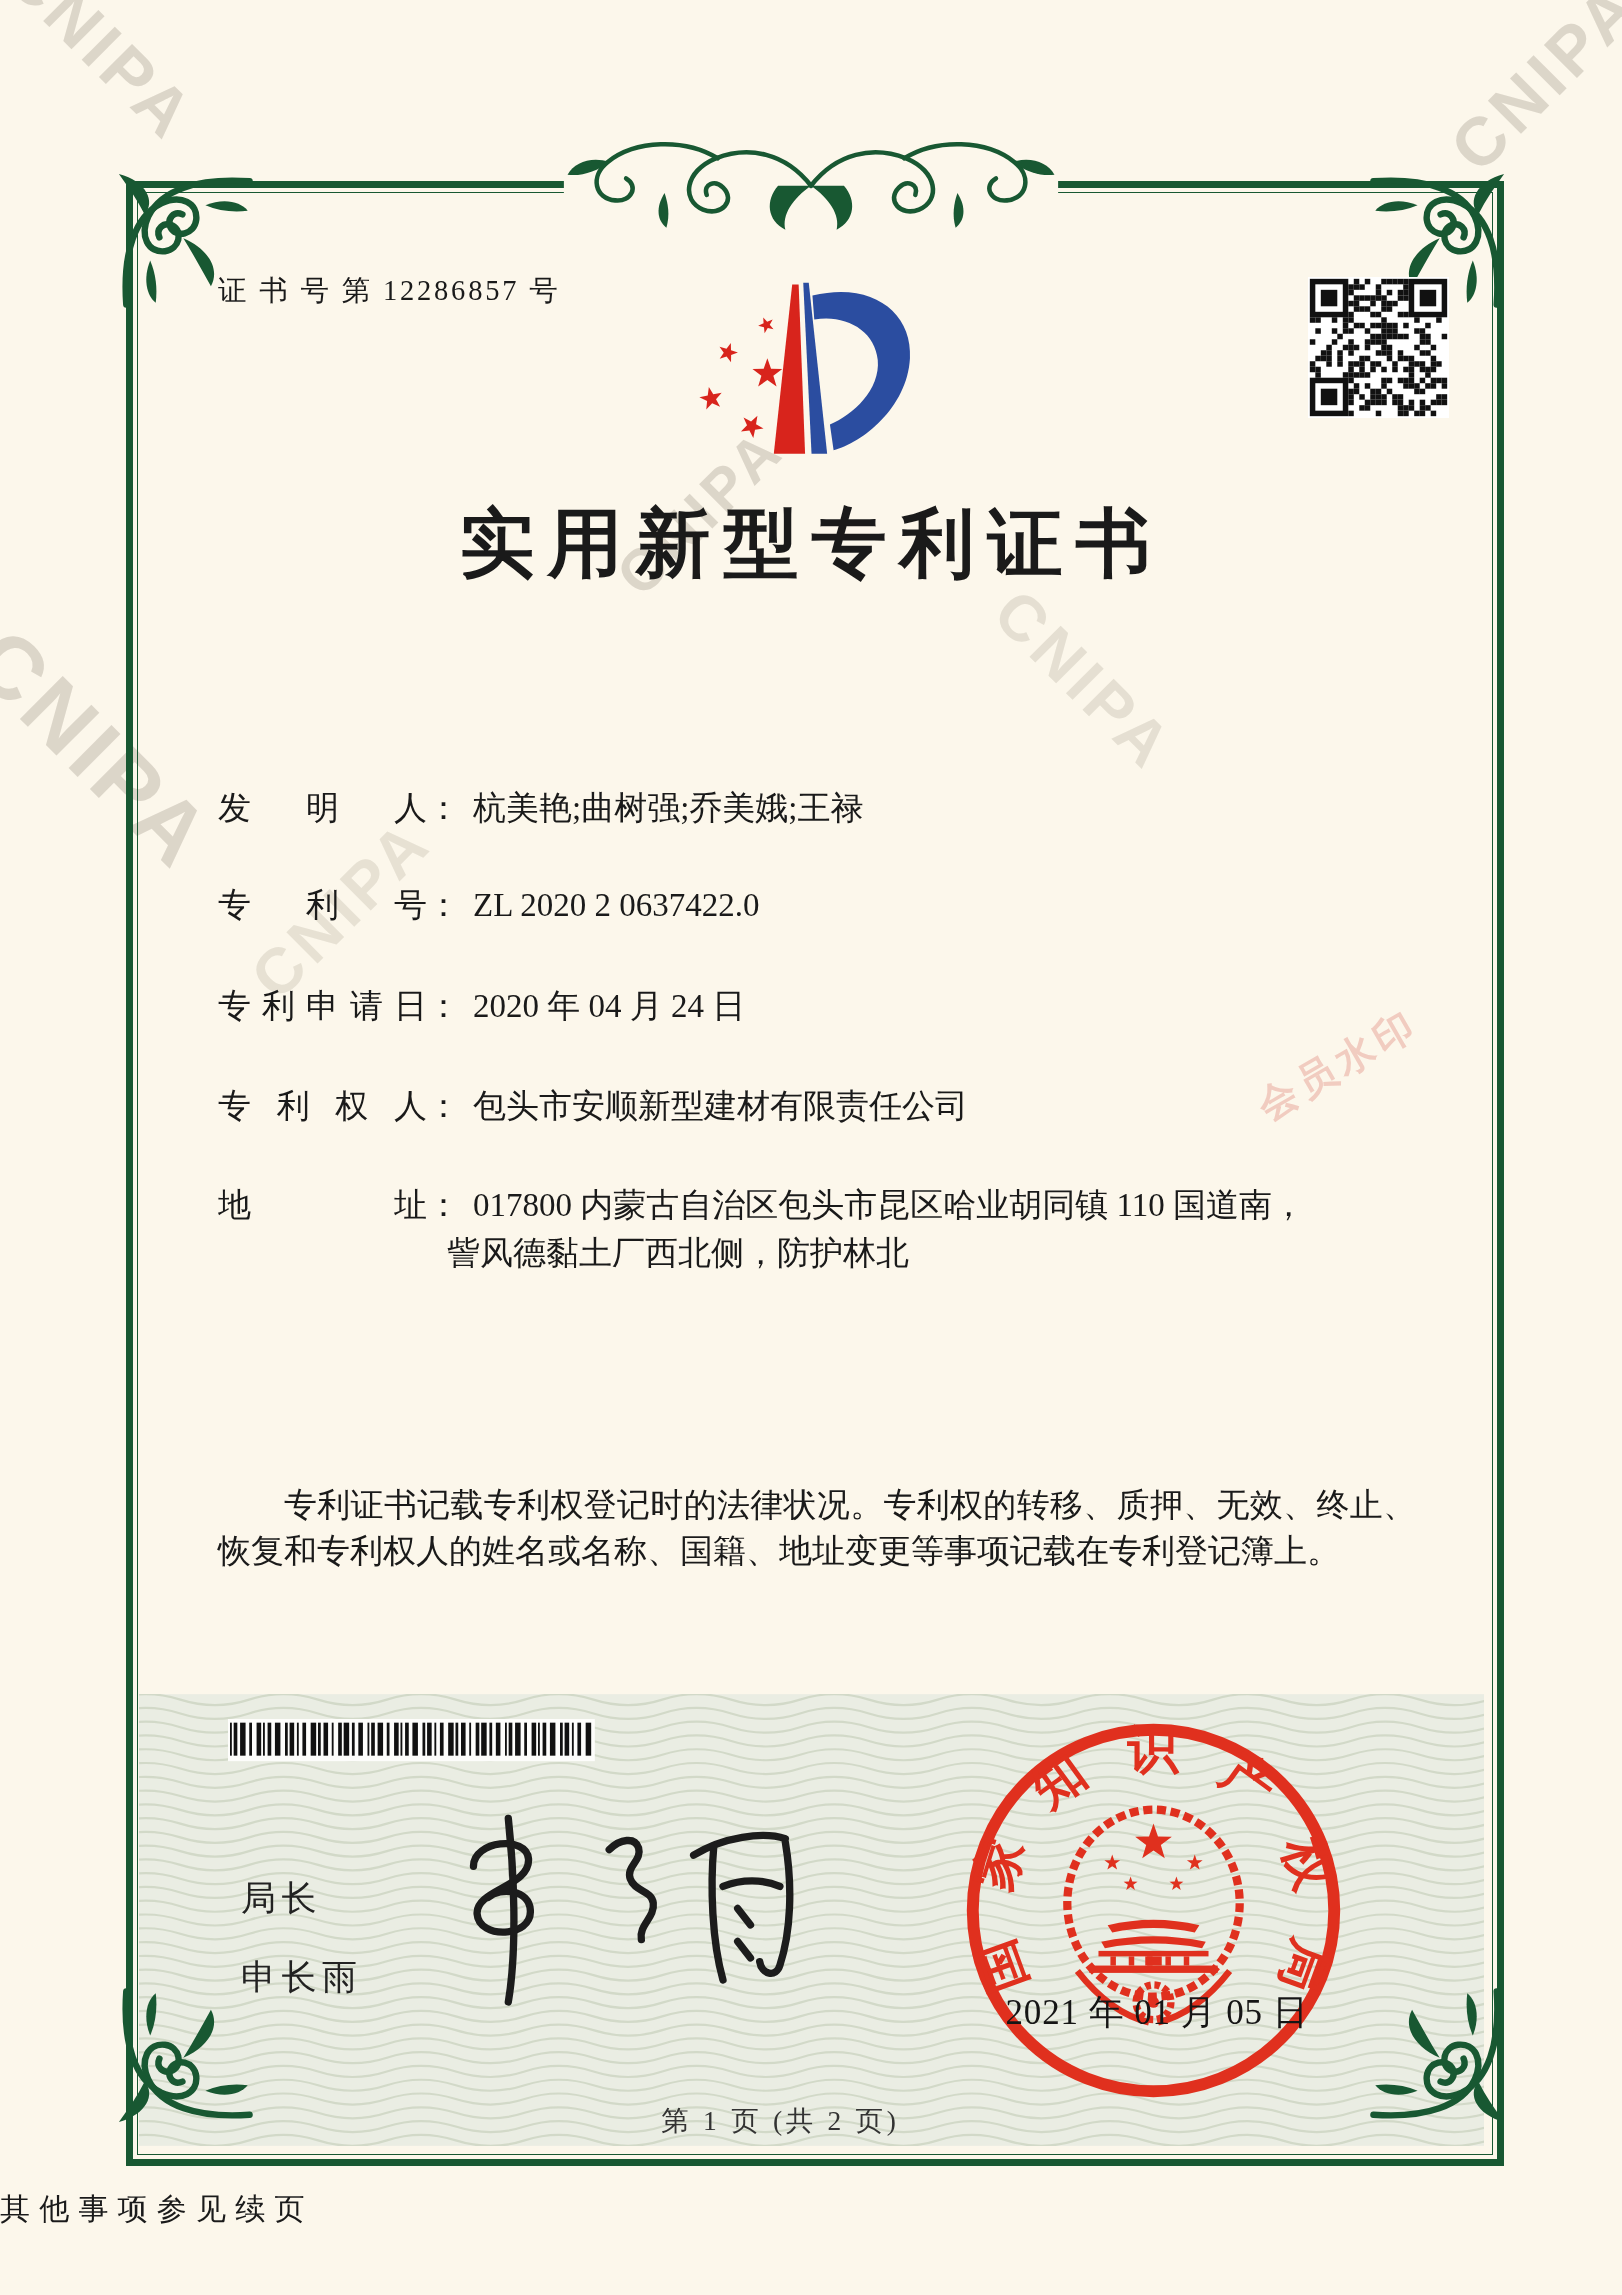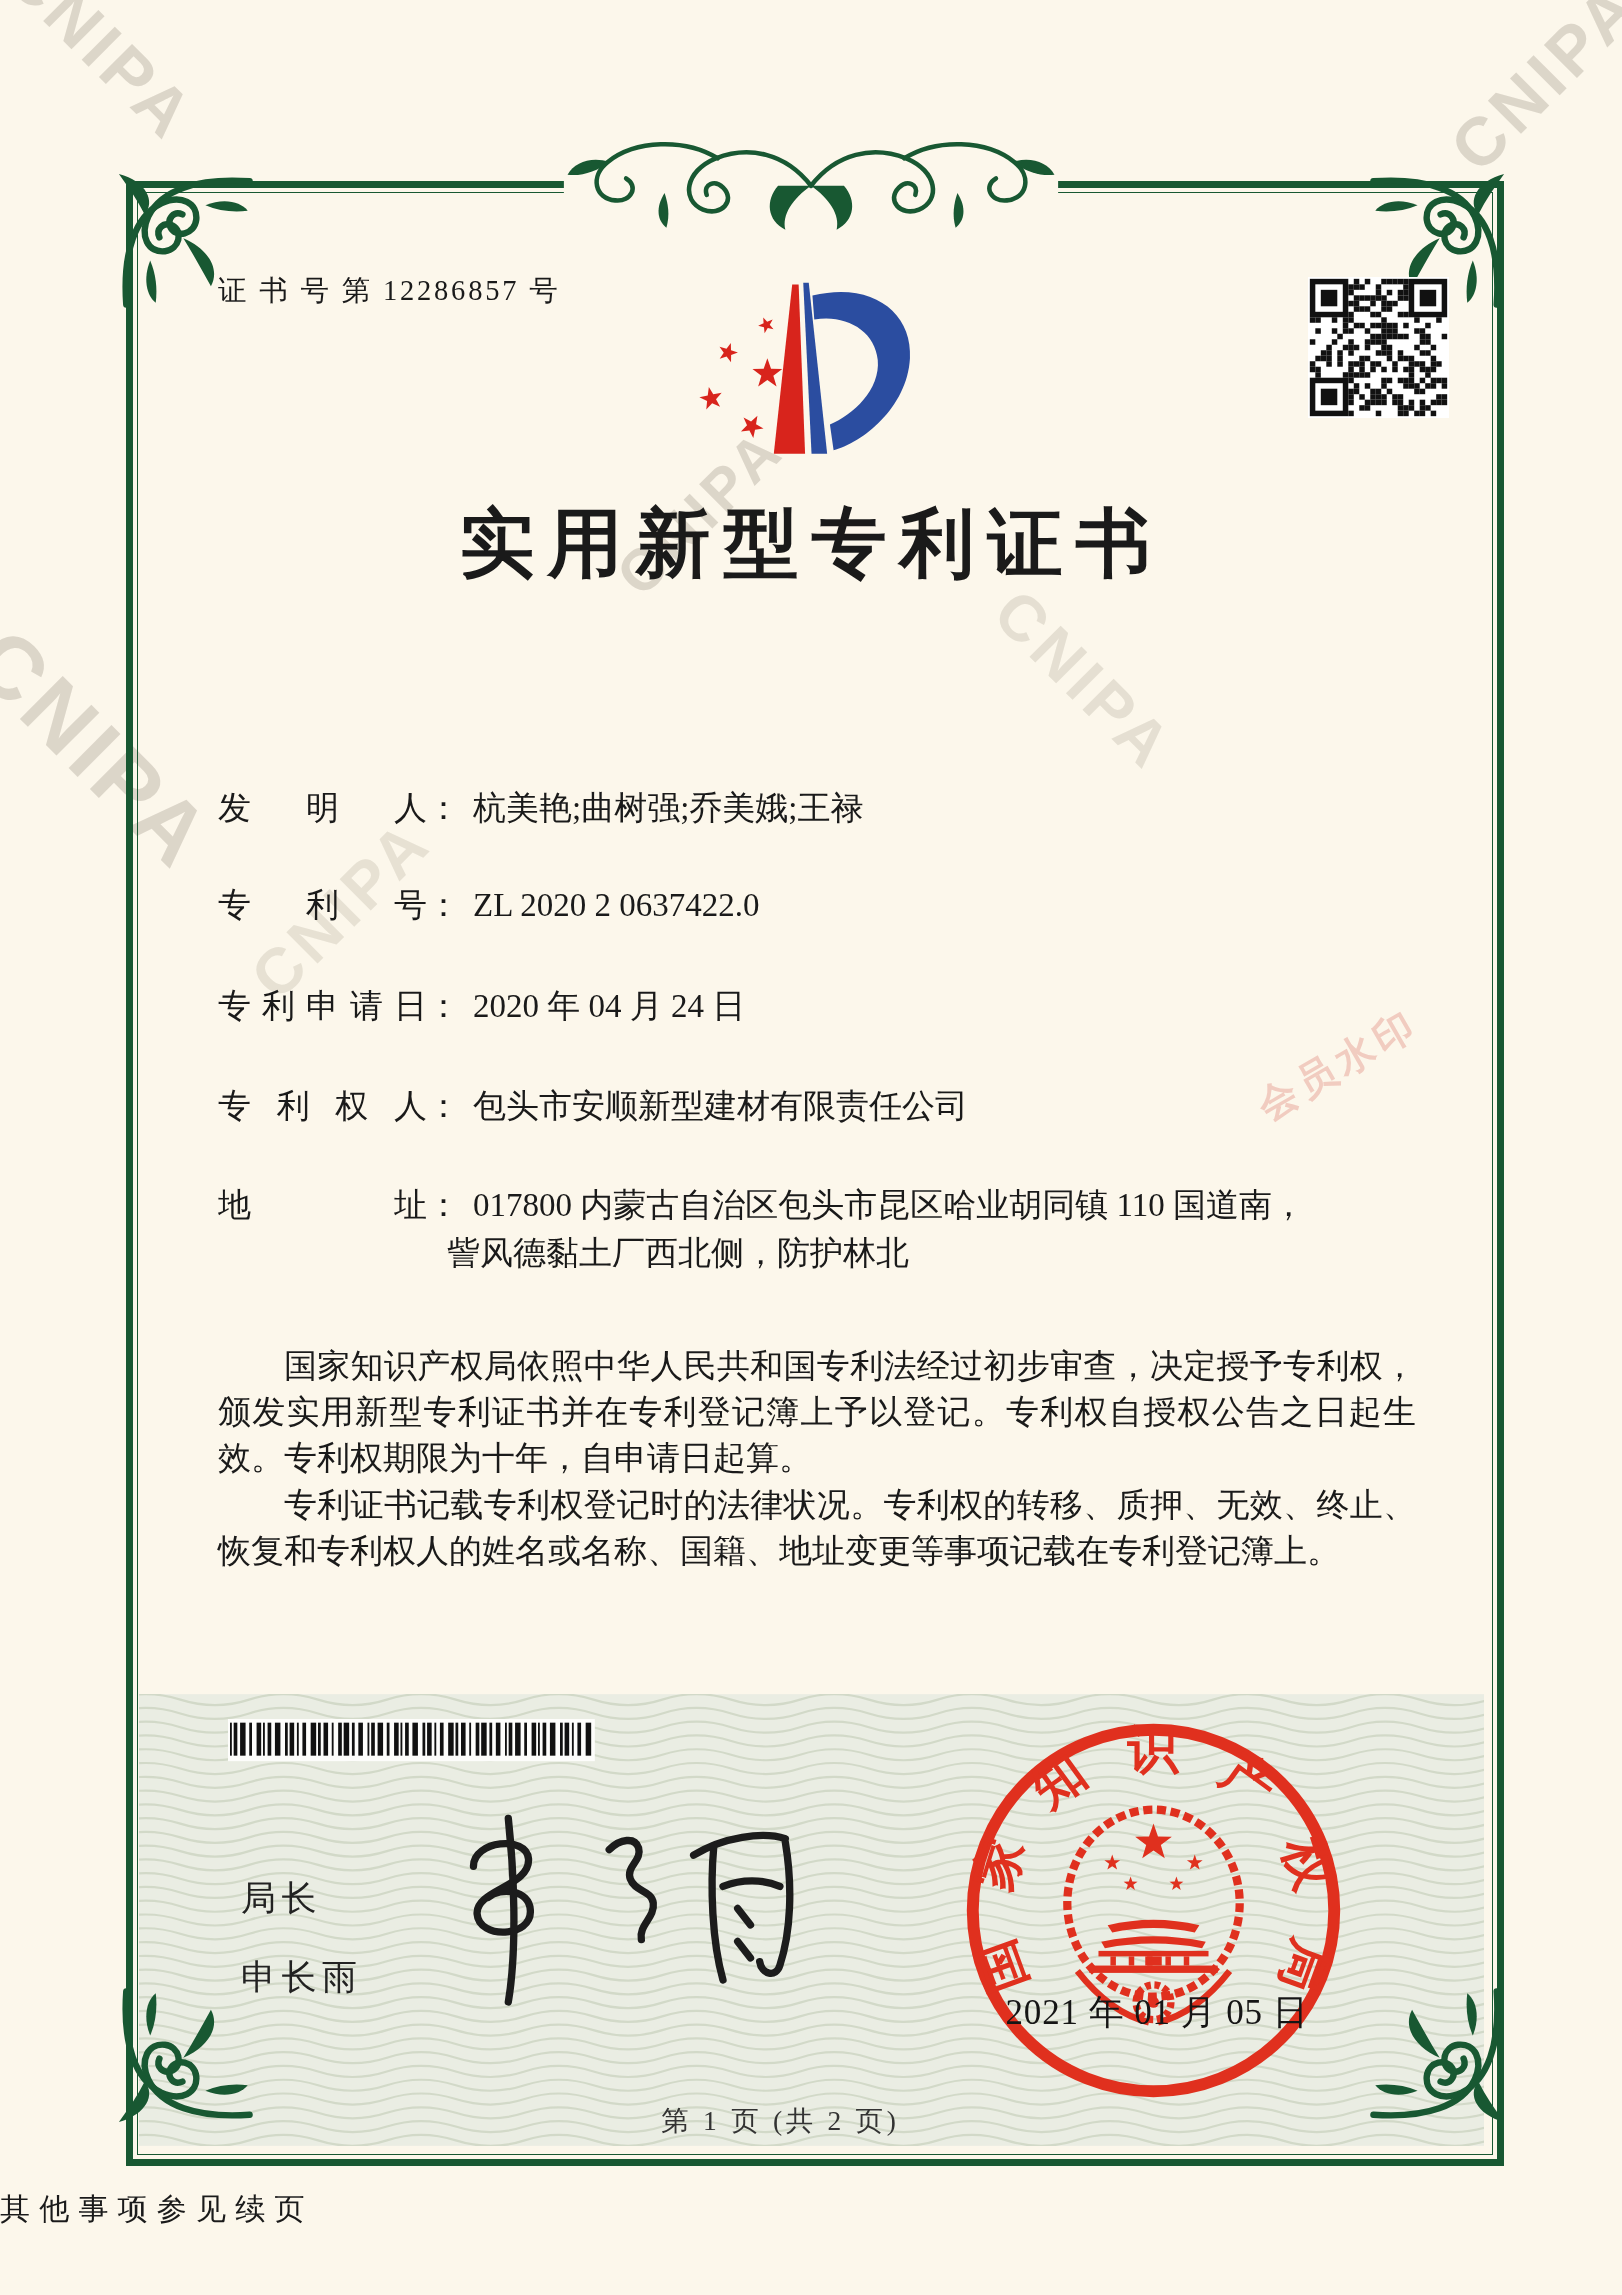--- a/index.html
+++ b/index.html
@@ -413,21 +413,20 @@
     <span class="f-lbl">专利申请日</span><span>：</span><span class="f-val">2020 年 04 月 24 日</span>
   </div>
   <div class="row" style="top:1084px;">
     <span class="f-lbl">专利权人</span><span>：</span><span class="f-val">包头市安顺新型建材有限责任公司</span>
   </div>
   <div class="row" style="top:1183px;">
     <span class="f-lbl">地址</span><span>：</span><span class="f-val">017800 内蒙古自治区包头市昆区哈业胡同镇 110 国道南，</span>
   </div>
   <div class="addr2" style="top:1231px;">訾风德黏土厂西北侧，防护林北</div>
 
-  <div class="para" style="top:1343px;">国家知识产权局依照中华人民共和国专利法经过初步审查，决定授予专利权，颁发实用新型专利证书并在专利登记簿上予以登记。专利权自授权公告之日起生效。专利权期限为十年，自申请日起算。</div>
   <div class="para" style="top:1482px;">专利证书记载专利权登记时的法律状况。专利权的转移、质押、无效、终止、恢复和专利权人的姓名或名称、国籍、地址变更等事项记载在专利登记簿上。</div>
 
   <svg class="barcode" id="barcode" width="367" height="44" viewBox="0 0 400 48">
       <rect x="-4" y="0" width="404" height="46" fill="#fdfdfb"></rect>
       <rect x="2" y="4" width="2" height="36" fill="#111"></rect>
       <rect x="6" y="4" width="4" height="36" fill="#111"></rect>
       <rect x="13" y="4" width="6" height="36" fill="#111"></rect>
       <rect x="23" y="4" width="3" height="36" fill="#111"></rect>
       <rect x="31" y="4" width="5" height="36" fill="#111"></rect>
       <rect x="38" y="4" width="2" height="36" fill="#111"></rect>

